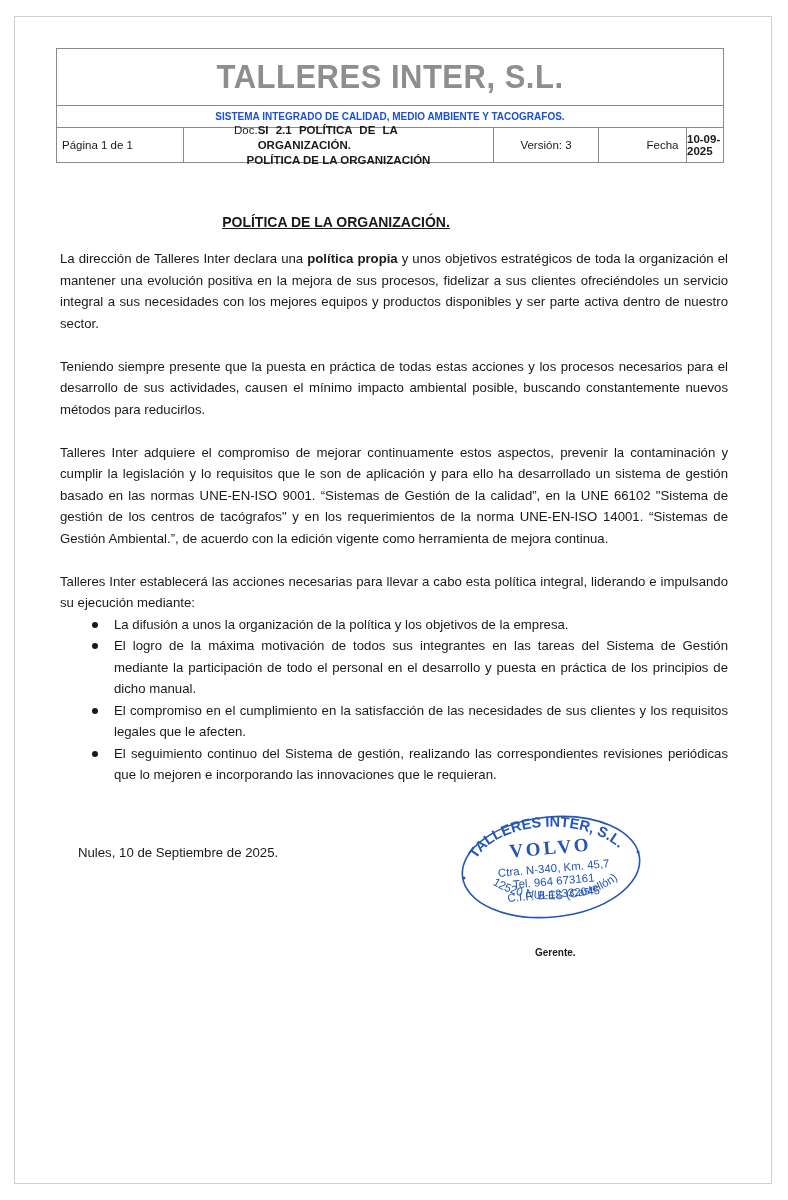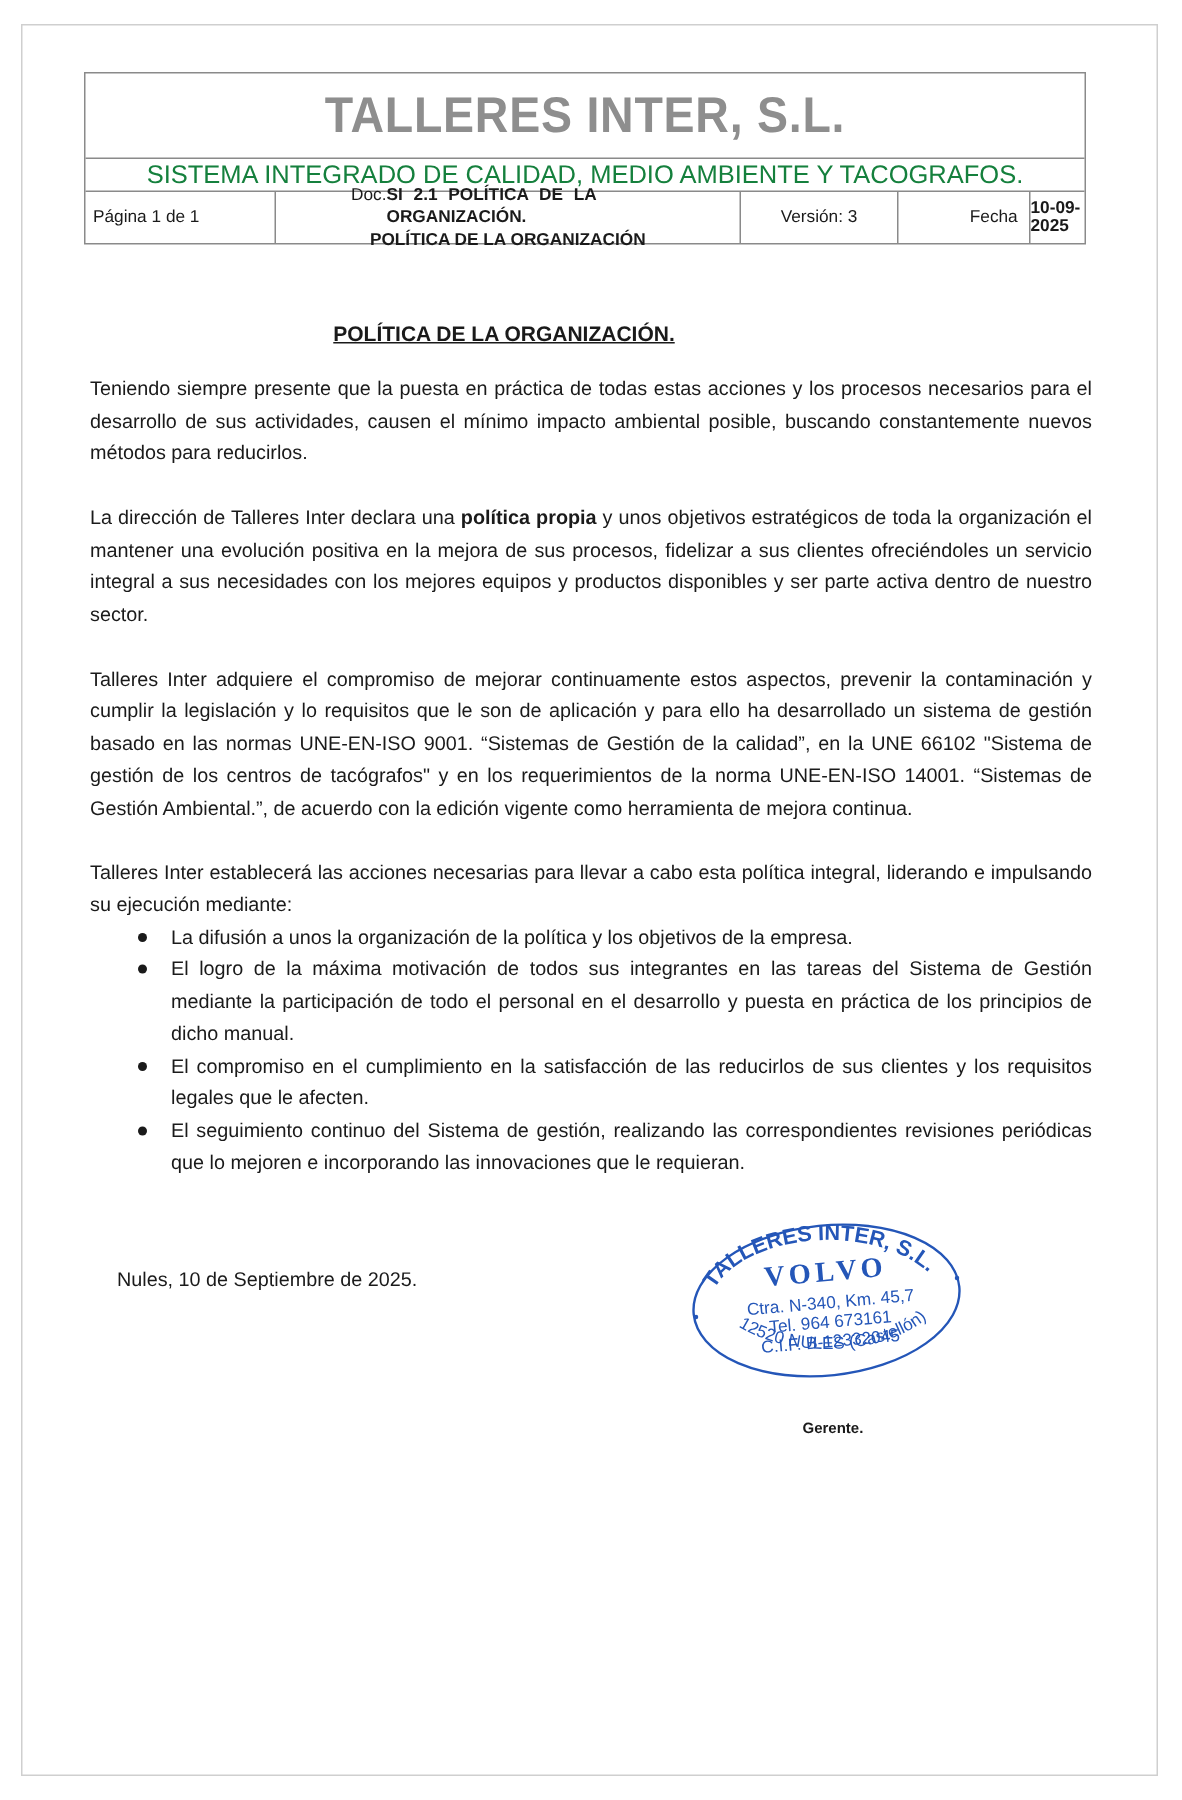--- a/index.html
+++ b/index.html
@@ -21,21 +21,21 @@
     display: flex; align-items: center; justify-content: center;
   }
   .header .company span {
     font-family: "Liberation Sans", sans-serif; font-weight: bold;
     font-size: 31px; color: #8e8e8e; letter-spacing: 0.5px;
     transform: scaleY(1.08);
   }
   .header .system {
     height: 22px; border-bottom: 1px solid #8a8a8a;
     display: flex; align-items: center; justify-content: center;
-    font-weight: normal; font-size: 17px; color: #15803d;
+    font-weight: bold; font-size: 10px; color: #1d4ed8;
   }
   .header .meta { display: flex; height: 34px; font-size: 11.5px; }
   .header .meta > div { border-right: 1px solid #8a8a8a; display: flex; align-items: center; }
   .header .meta > div:last-child { border-right: none; }
   .meta .page-cell { width: 127px; padding-left: 5px; }
   .meta .doc-cell { width: 310px; padding: 0 6px; flex-direction: column; align-items: stretch; justify-content: center; line-height: 15px; }
   .meta .doc-cell .doc-line1 { display: flex; justify-content: space-between; margin-left: 44px; }
   .meta .doc-cell .doc-line1 .lbl { font-weight: normal; }
   .meta .doc-cell b { font-weight: bold; word-spacing: 4px; }
   .meta .version-cell { width: 105px; justify-content: center; }
@@ -92,28 +92,28 @@
     </div>
     <div class="version-cell">Versión: 3</div>
     <div class="fecha-cell">Fecha</div>
     <div class="date-cell">10-09-2025</div>
   </div>
 </div>
 
 <div class="title">POLÍTICA DE LA ORGANIZACIÓN.</div>
 
 <div class="body">
+  <p><span>La dirección de Talleres Inter declara una </span><b>política propia</b><span> y unos objetivos estratégicos de toda la organización el mantener una evolución positiva en la mejora de sus procesos, fidelizar a sus clientes ofreciéndoles un servicio integral a sus necesidades con los mejores equipos y productos disponibles y ser parte activa dentro de nuestro sector.</span></p>
   <p>Teniendo siempre presente que la puesta en práctica de todas estas acciones y los procesos necesarios para el desarrollo de sus actividades, causen el mínimo impacto ambiental posible, buscando constantemente nuevos métodos para reducirlos.</p>
-  <p><span>La dirección de Talleres Inter declara una </span><b>política propia</b><span> y unos objetivos estratégicos de toda la organización el mantener una evolución positiva en la mejora de sus procesos, fidelizar a sus clientes ofreciéndoles un servicio integral a sus necesidades con los mejores equipos y productos disponibles y ser parte activa dentro de nuestro sector.</span></p>
   <p>Talleres Inter adquiere el compromiso de mejorar continuamente estos aspectos, prevenir la contaminación y cumplir la legislación y lo requisitos que le son de aplicación y para ello ha desarrollado un sistema de gestión basado en las normas UNE-EN-ISO 9001. “Sistemas de Gestión de la calidad”, en la UNE 66102 "Sistema de gestión de los centros de tacógrafos" y en los requerimientos de la norma UNE-EN-ISO 14001. “Sistemas de Gestión Ambiental.”, de acuerdo con la edición vigente como herramienta de mejora continua.</p>
   <p class="no-gap">Talleres Inter establecerá las acciones necesarias para llevar a cabo esta política integral, liderando e impulsando su ejecución mediante:</p>
   <ul>
     <li><span class="bullet"></span><span>La difusión a unos la organización de la política y los objetivos de la empresa.</span></li>
     <li><span class="bullet"></span><span>El logro de la máxima motivación de todos sus integrantes en las tareas del Sistema de Gestión mediante la participación de todo el personal en el desarrollo y puesta en práctica de los principios de dicho manual.</span></li>
-    <li><span class="bullet"></span><span>El compromiso en el cumplimiento en la satisfacción de las reducirlos de sus clientes y los requisitos legales que le afecten.</span></li>
+    <li><span class="bullet"></span><span>El compromiso en el cumplimiento en la satisfacción de las necesidades de sus clientes y los requisitos legales que le afecten.</span></li>
     <li><span class="bullet"></span><span>El seguimiento continuo del Sistema de gestión, realizando las correspondientes revisiones periódicas que lo mejoren e incorporando las innovaciones que le requieran.</span></li>
   </ul>
 </div>
 
 <div class="place-date">Nules, 10 de Septiembre de 2025.</div>
 
 <svg class="stamp" viewBox="0 0 185 110" xmlns="http://www.w3.org/2000/svg">
   <defs>
     <path id="arcTop" d="M 14 62 A 80 48 0 0 1 172 52"></path>
     <path id="arcBot" d="M 22 62 A 80 46 0 0 0 168 58"></path>

